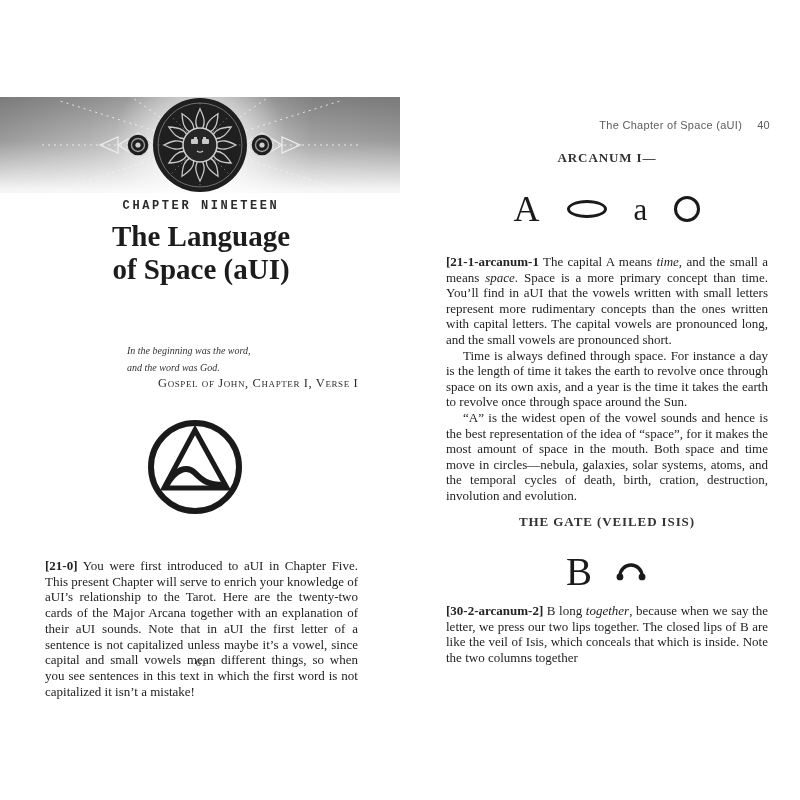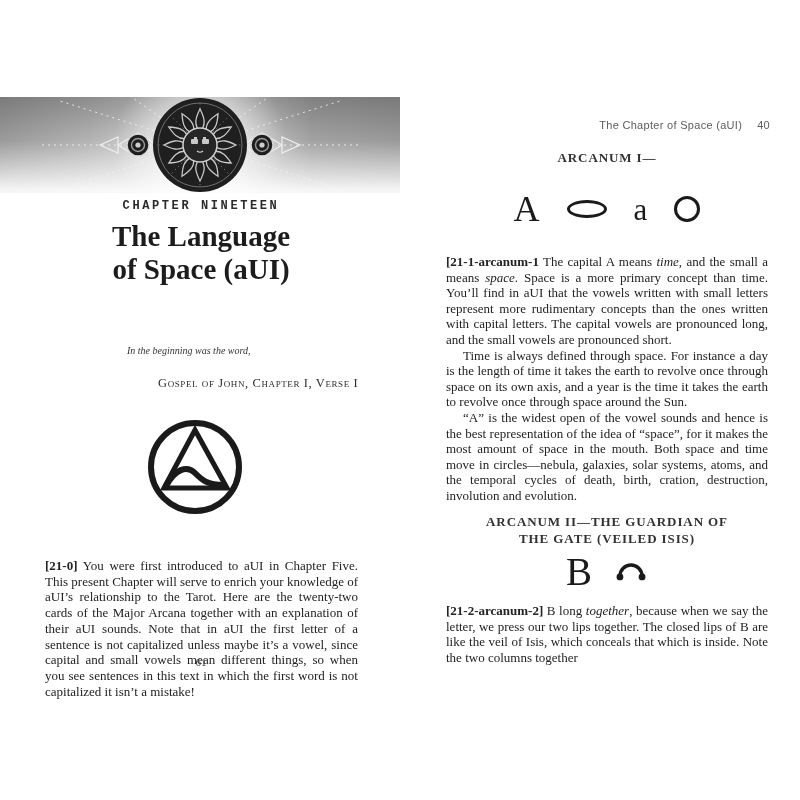--- a/index.html
+++ b/index.html
@@ -140,20 +140,21 @@
 
   <div class="chapter-label">CHAPTER NINETEEN</div>
 
   <div class="page-title">
     <div>The Language</div>
     <div>of Space (aUI)</div>
   </div>
 
   <div class="epigraph">
     <div>In the beginning was the word,</div>
+    <div>and the word was God.</div>
   </div>
   <div class="epigraph-attr">Gospel of John, Chapter I, Verse I</div>
 
   <svg style="position:absolute;left:146px;top:417px;" width="98" height="100" viewBox="0 0 98 100">
     <circle cx="49" cy="50" r="44" fill="none" stroke="#1a1a1a" stroke-width="6"></circle>
     <path d="M49 13 L18 71 L81 71 Z" fill="none" stroke="#1a1a1a" stroke-width="5" stroke-linejoin="miter"></path>
     <path d="M20 69 C29 52 41 48 49 56 C56 63 61 68 78 68" fill="none" stroke="#1a1a1a" stroke-width="6" stroke-linecap="round"></path>
   </svg>
 
   <div class="left-body"><span class="seg-b">[21-0]</span><span> You were first introduced to aUI in Chapter Five. This present Chapter will serve to enrich your knowledge of aUI’s relationship to the Tarot. Here are the twenty-two cards of the Major Arcana together with an explanation of their aUI sounds. Note that in aUI the first letter of a sentence is not capitalized unless maybe it’s a vowel, since capital and small vowels mean different things, so when you see sentences in this text in which the first word is not capitalized it isn’t a mistake!</span></div>
@@ -176,30 +177,29 @@
     <span class="shape-circle"></span>
   </div>
 
   <div class="right-body">
     <p><span class="seg-b">[21-1-arcanum-1</span><span> The capital A means </span><span class="seg-i">time</span><span>, and the small a means </span><span class="seg-i">space</span><span>. Space is a more primary concept than time. You’ll find in aUI that the vowels written with small letters represent more rudimentary concepts than the ones written with capital letters. The capital vowels are pronounced long, and the small vowels are pronounced short.</span></p>
     <p class="indent"><span>Time is always defined through space. For instance a day is the length of time it takes the earth to revolve once through space on its own axis, and a year is the time it takes the earth to revolve once through space around the Sun.</span></p>
     <p class="indent"><span>“A” is the widest open of the vowel sounds and hence is the best representation of the idea of “space”, for it makes the most amount of space in the mouth. Both space and time move in circles—nebula, galaxies, solar systems, atoms, and the temporal cycles of death, birth, cration, destruction, involution and evolution.</span></p>
   </div>
 
   <div class="arc-heading h2-pos">
-    <div>ARCANUM II—THE GUARDIAN OF</div>
     <div>THE GATE (VEILED ISIS)</div>
   </div>
 
   <div class="symbol-row row-b">
     <span class="glyph-B">B</span>
     <svg width="34" height="24" viewBox="0 0 40 28">
       <path d="M7 20 A 13 13 0 0 1 33 20" fill="none" stroke="#1a1a1a" stroke-width="4"></path>
       <circle cx="7" cy="21" r="4" fill="#1a1a1a"></circle>
       <circle cx="33" cy="21" r="4" fill="#1a1a1a"></circle>
     </svg>
   </div>
 
   <div class="right-body-2">
-    <p style="margin:0"><span class="seg-b">[21-2-arcanum-2]</span><span> B long </span><span class="seg-i">together</span><span>, because when we say the letter, we press our two lips together. The closed lips of B are like the veil of Isis, which conceals that which is inside. Note the two columns together</span></p>
+    <p style="margin:0"><span class="seg-b">[30-2-arcanum-2]</span><span> B long </span><span class="seg-i">together</span><span>, because when we say the letter, we press our two lips together. The closed lips of B are like the veil of Isis, which conceals that which is inside. Note the two columns together</span></p>
   </div>
 
 </div>
 
 </body></html>

